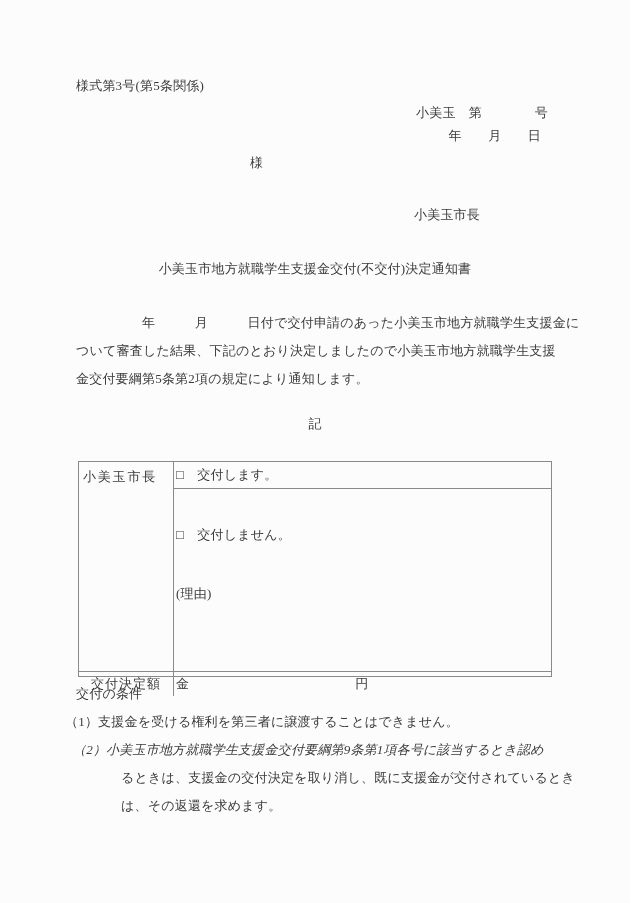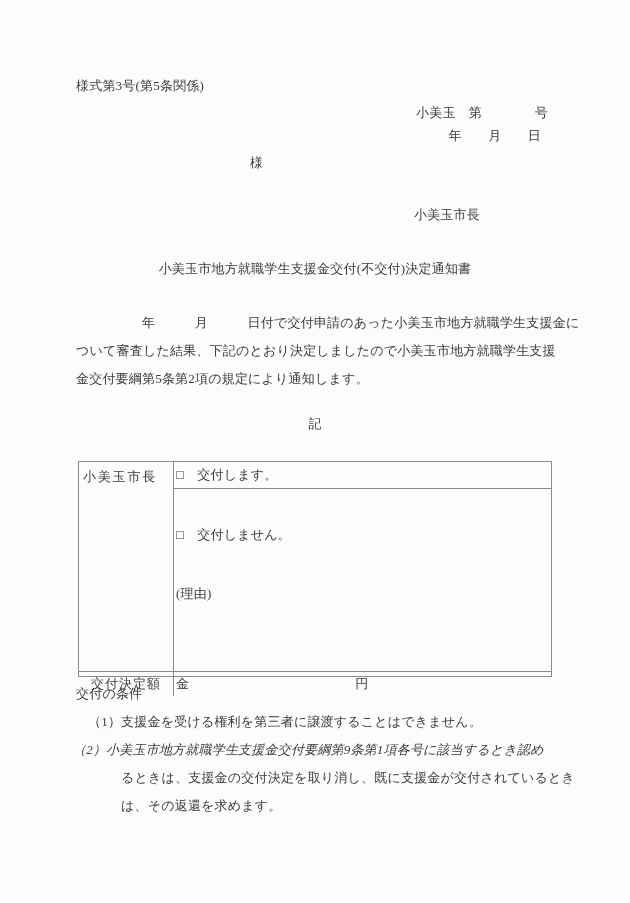--- a/index.html
+++ b/index.html
@@ -68,21 +68,21 @@
   }
   .t-amt-value {
     grid-column: 2; grid-row: 3;
     border-top: 1px solid #8a8a8a;
     line-height: 24px;
     padding-left: 2px;
   }
   .t-amt-value .unit { margin-left: 166px; }
 
   .cond-heading { left: 76px;  top: 687px; }
-  .cond-1       { left: 88px;  top: 715px; text-align: center; }
+  .cond-1       { left: 65px;  top: 715px; text-align: center; }
   .cond-2       { left: 73px;  top: 743px; font-style: italic; }
   .cond-2b      { left: 121px; top: 771px; }
   .cond-2c      { left: 121px; top: 799px; }
 </style>
 </head>
 <body>
 
 <div class="page">
 
   <div class="abs form-number">様式第3号(第5条関係)</div>

